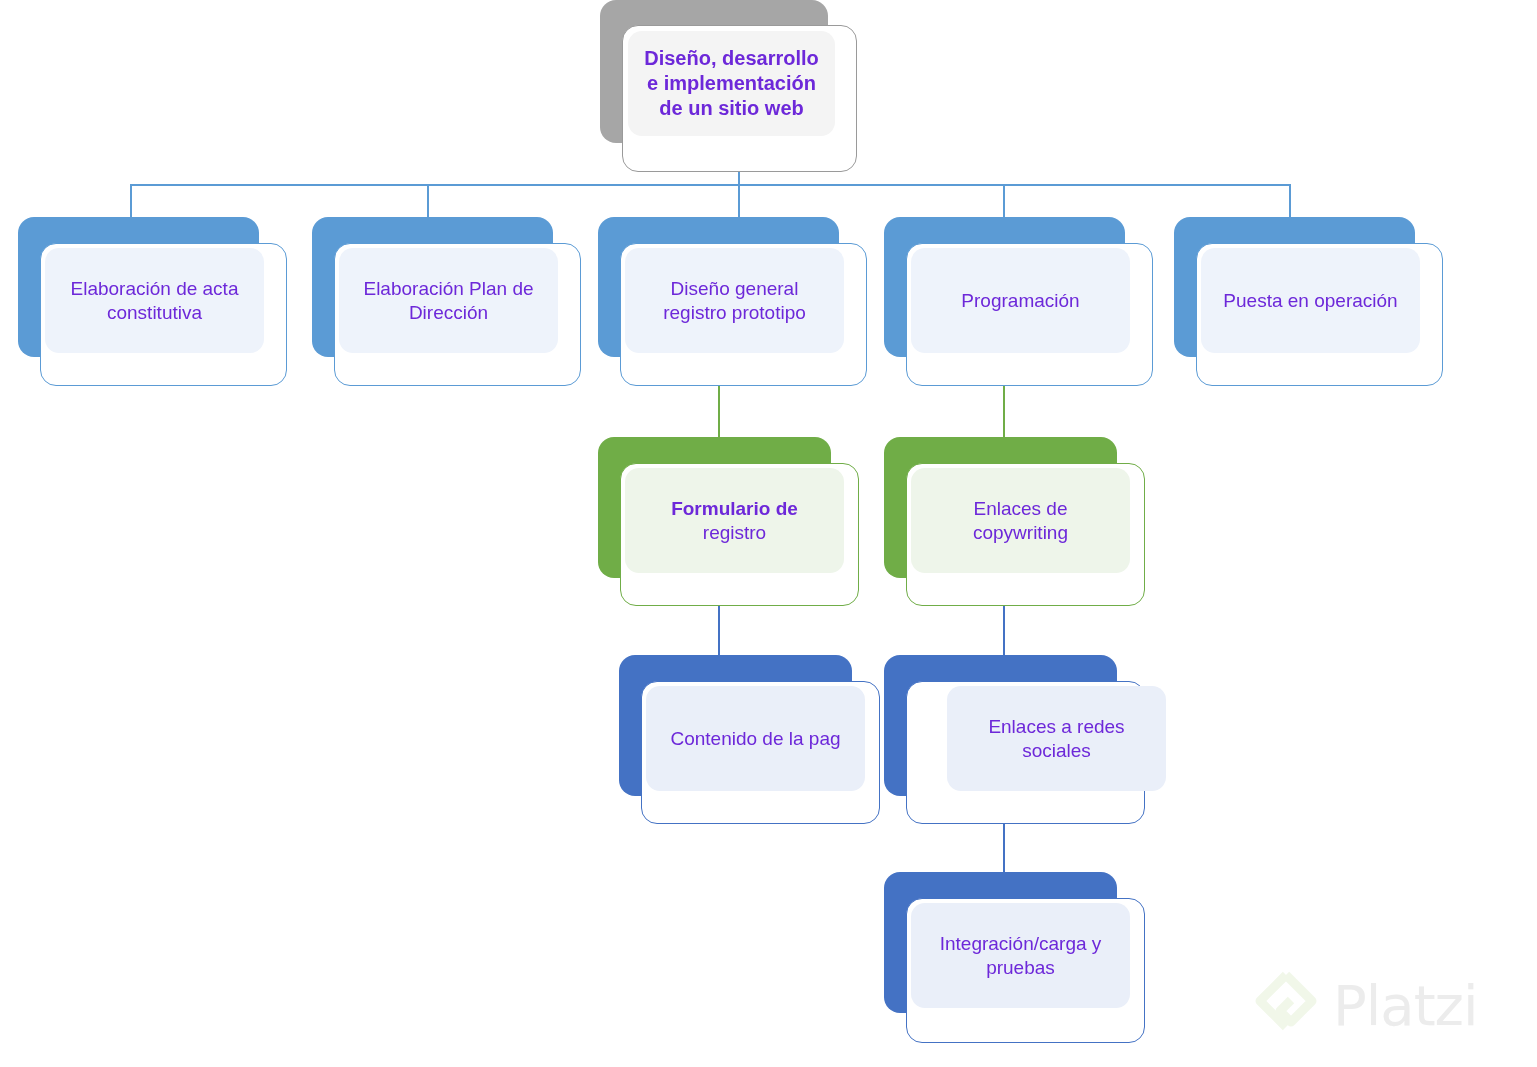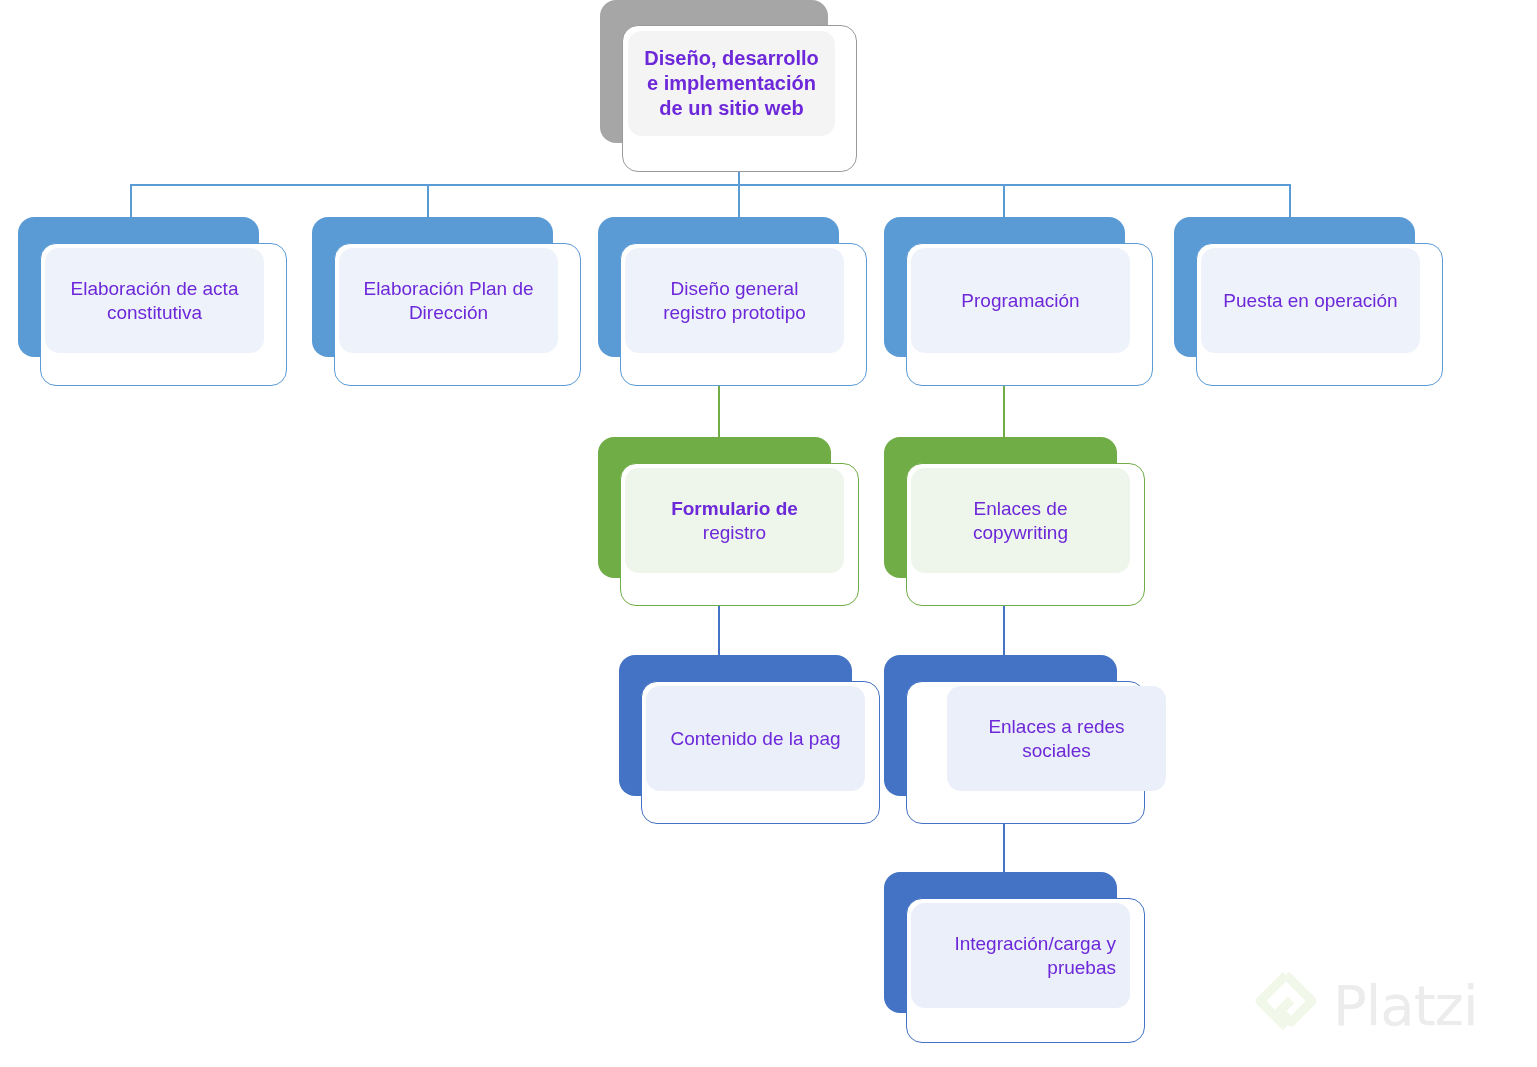--- a/index.html
+++ b/index.html
@@ -195,21 +195,21 @@
     <div class="shadow" style="width:233px;height:141px;"></div>
     <div class="card" style="left:22px;top:26px;width:239px;height:143px;"></div>
     <div class="inner" style="left:27px;top:31px;width:219px;height:105px;margin-left:36px;">
       <span class="label">Enlaces a redes sociales</span>
     </div>
   </div>
 
   <div class="node dblue" style="left:884px;top:872px;width:262px;height:172px;">
     <div class="shadow" style="width:233px;height:141px;"></div>
     <div class="card" style="left:22px;top:26px;width:239px;height:145px;"></div>
-    <div class="inner" style="left:27px;top:31px;width:219px;height:105px;text-align:right;">
+    <div class="inner" style="left:27px;top:31px;width:219px;height:105px;">
       <span class="label">Integración/carga y pruebas</span>
     </div>
   </div>
 
   <div id="watermark">
     <span style="flex:0 0 auto;">
       <svg width="66" height="70" viewBox="0 0 66 70" aria-hidden="true">
         <g fill="none" stroke="#f1f7e9" stroke-width="9" stroke-linejoin="round">
           <path d="M33 7 L59 33 L38 54 L27 43 L38 32"></path>
           <path d="M33 7 L7 33 L33 59"></path>

